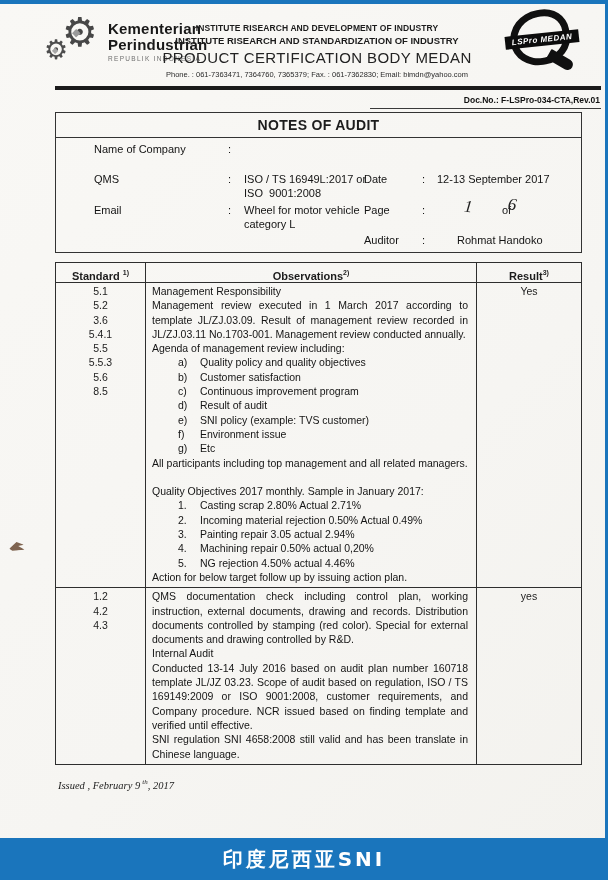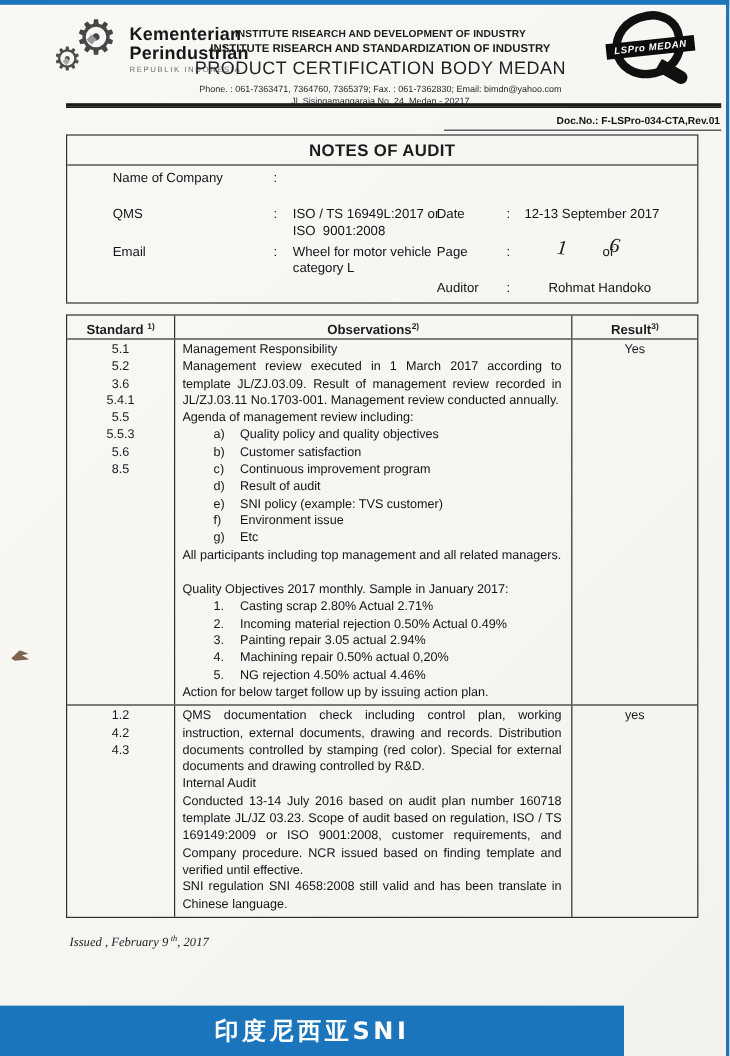--- a/index.html
+++ b/index.html
@@ -74,21 +74,21 @@
   .li .tx { flex:1; }
   .blank { height:14.3px; }
 
   .issued { position:absolute; left:58px; top:778px; font-family:"Liberation Serif",serif;
     font-style:italic; font-size:10.5px; color:#222; }
   .issued sup { font-size:7px; margin-left:2px; }
 
   .artifact { position:absolute; left:9px; top:542px; width:15px; height:9px; background:#6a4a33;
     clip-path:polygon(0 60%,55% 0,100% 45%,62% 48%,100% 100%,18% 88%); transform:rotate(-10deg); opacity:.85; }
 
-  .bar-bottom { position:absolute; left:0; top:838px; width:520px; height:42px;
+  .bar-bottom { position:absolute; left:0; top:838px; width:608px; height:42px;
     background:var(--accent); color:#ffffff; text-align:center; font-weight:bold;
     font-size:20px; line-height:42px; letter-spacing:3px;
     font-family:"DejaVu Sans","Liberation Sans",sans-serif; }
 </style>
 </head>
 <body>
 
 <div id="page">
 
   <div class="strip-top"></div>
@@ -103,21 +103,20 @@
   <div class="ministry">
     <div class="m1">Kementerian</div>
     <div class="m2">Perindustrian</div>
     <div class="m3">REPUBLIK INDONESIA</div>
   </div>
   <div class="org">
     <div class="o1">INSTITUTE RISEARCH AND DEVELOPMENT OF INDUSTRY</div>
     <div class="o2">INSTITUTE RISEARCH AND STANDARDIZATION OF INDUSTRY</div>
     <div class="o3">PRODUCT CERTIFICATION BODY MEDAN</div>
     <div class="o4">Phone. : 061-7363471, 7364760, 7365379; Fax. : 061-7362830; Email: bimdn@yahoo.com</div>
-    <div class="o5">Jl. Sisingamangaraja No. 24, Medan - 20217</div>
   </div>
   <div class="lspro">
     <div class="lspro-circle"></div>
     <div class="lspro-tail"></div>
     <div class="lspro-band">LSPro MEDAN</div>
   </div>
 
   <div class="rule"></div>
   <div class="docno">Doc.No.: F-LSPro-034-CTA,Rev.01</div>
   <div class="docno-line"></div>

